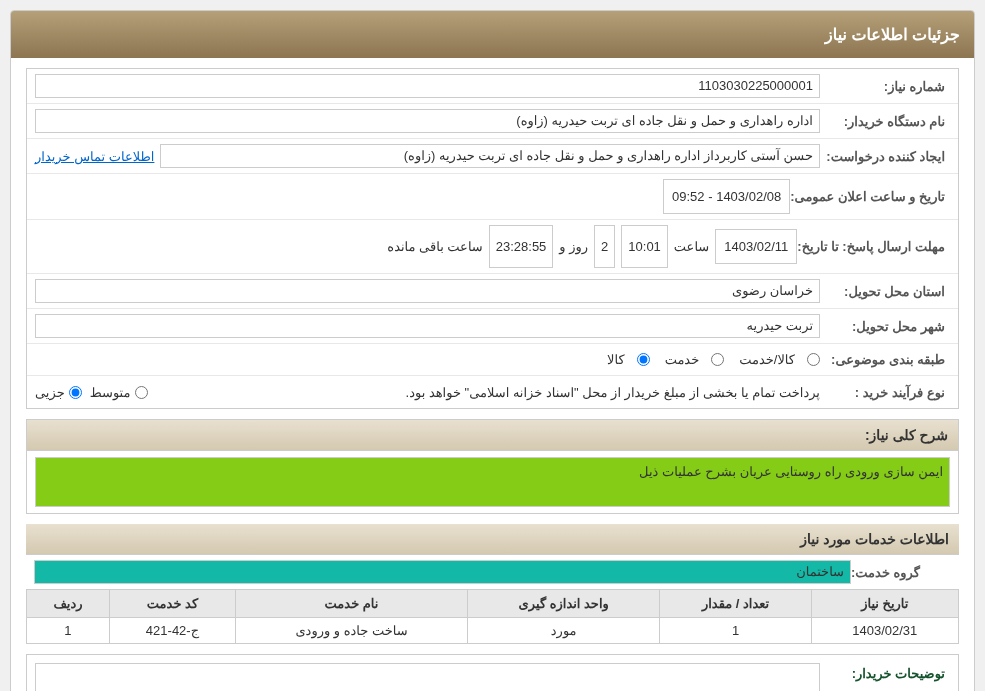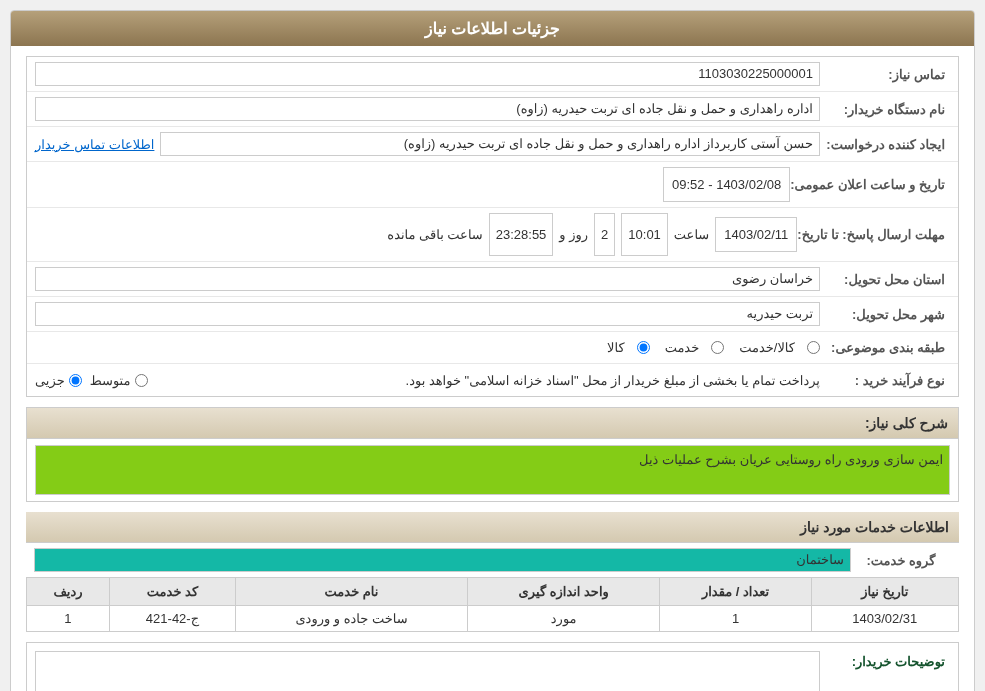--- a/index.html
+++ b/index.html
@@ -18,22 +18,21 @@
     }
     .main-container {
       background: #fff;
       border: 1px solid #ccc;
       border-radius: 4px;
       overflow: hidden;
     }
     .header-bar {
       background: linear-gradient(to bottom, #b5a07a, #8c7550);
       color: #fff;
-      text-align: center;
-      padding: 8px;
+      padding: 14px;
       font-size: 16px;
       font-weight: bold;
     }
     .content-area {
       padding: 10px 15px;
     }
     .form-section {
       border: 1px solid #ccc;
       margin-bottom: 10px;
     }
@@ -186,21 +185,21 @@
     }
     .group-row {
       display: flex;
       align-items: center;
       padding: 5px 8px;
     }
     .group-label {
       font-weight: bold;
       color: #555;
       min-width: 100px;
-      text-align: center;
+      text-align: left;
     }
     .group-value {
       border: 1px solid #ccc;
       background: #14b8a6;
       padding: 3px 6px;
       min-height: 24px;
       flex: 1;
       text-align: right;
     }
   </style>
@@ -212,21 +211,21 @@
 
     <div class="header-bar">
       <span>جزئیات اطلاعات نیاز</span>
     </div>
 
     <div class="content-area">
 
       <div class="form-section">
 
         <div class="form-row">
-          <span class="label">تماس نیاز:</span>
+          <span class="label">شماره نیاز:</span>
           <div class="value-box">
             <span>1103030225000001</span>
           </div>
         </div>
 
         <div class="form-row">
           <span class="label">نام دستگاه خریدار:</span>
           <div class="value-box">
             <span>اداره راهداری و حمل و نقل جاده ای تربت حیدریه (زاوه)</span>
           </div>

